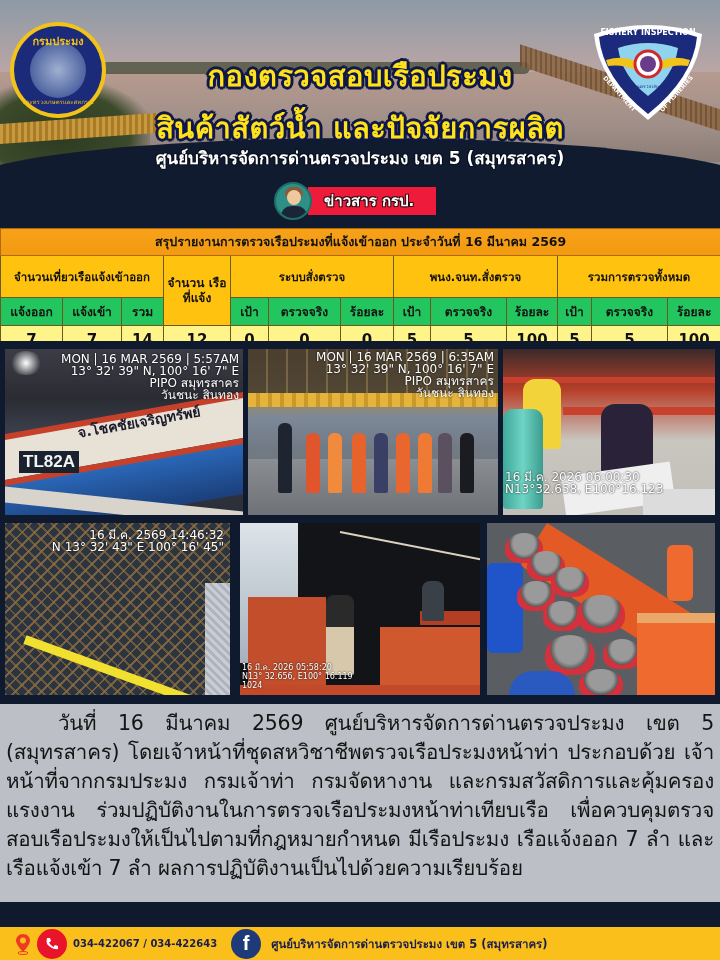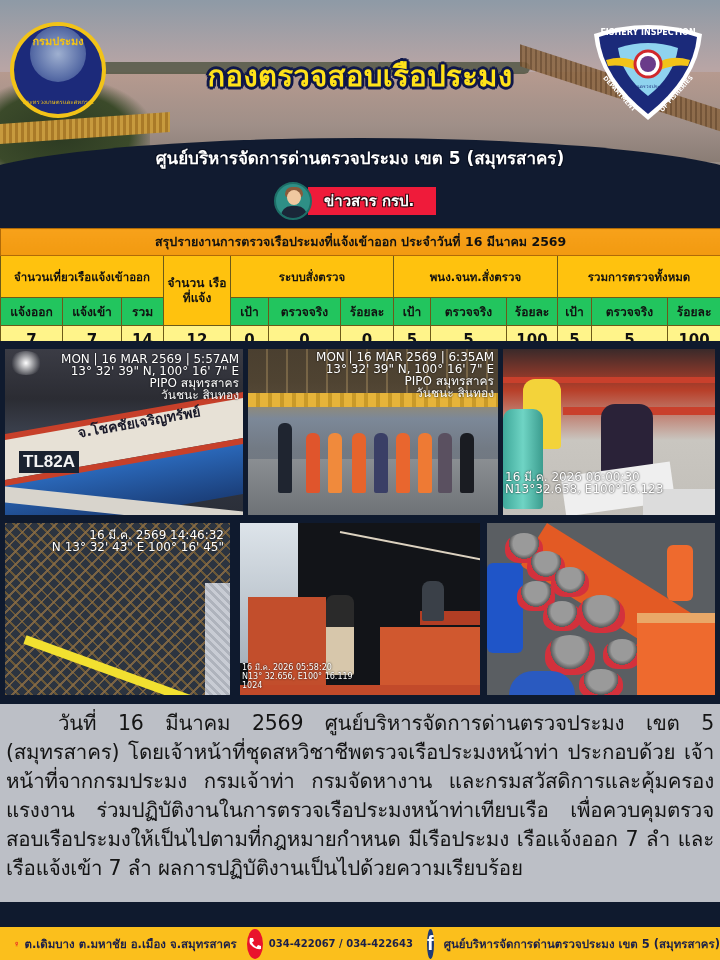--- a/index.html
+++ b/index.html
@@ -18,21 +18,21 @@
   .header .fence-left { position: absolute; left: 0; top: 118px; width: 170px; height: 20px;
     background: repeating-linear-gradient(90deg, #c79a3e 0 3px, #a97a28 3px 6px); transform: skewY(-4deg); }
   .header .fence-right { position: absolute; left: 520px; top: 80px; width: 220px; height: 22px;
     background: repeating-linear-gradient(90deg, #6b4a2a 0 2px, #8a6540 2px 5px); transform: skewY(18deg); opacity: .85; }
   .header .dark-wave { position: absolute; left: -40px; top: 138px; width: 800px; height: 160px;
     background: #111b30; border-radius: 50% 50% 0 0 / 30% 30% 0 0; }
 
   .logo-left { position: absolute; left: 10px; top: 22px; width: 96px; height: 96px; border-radius: 50%;
     background: #f2c318; padding: 4px; }
   .logo-left .inner { width: 100%; height: 100%; border-radius: 50%; background: #1c2a7a;
-    display: flex; justify-content: center; position: relative; }
+    display: flex; align-items: center; justify-content: center; position: relative; }
   .logo-left .seal { width: 56px; height: 56px; border-radius: 50%; background: radial-gradient(circle, #9fb0d0 0%, #5a6fa8 60%, #2d3e86 100%); }
   .logo-left .arc-top { position: absolute; top: 6px; left: 0; right: 0; text-align: center; color: #f2c318; font-size: 11px; font-weight: bold; }
   .logo-left .arc-bottom { position: absolute; bottom: 7px; left: 0; right: 0; text-align: center; color: #f2c318; font-size: 6px; }
 
   .logo-right { position: absolute; left: 588px; top: 20px; width: 120px; height: 102px; }
   .logo-right svg { width: 100%; height: 100%; }
 
   .title1, .title2 { position: absolute; left: 0; width: 720px; text-align: center; font-weight: bold;
     color: #ffe21a; font-family: "DejaVu Sans", sans-serif; letter-spacing: 0.5px;
     text-shadow: -2px -2px 0 #10184a, 2px -2px 0 #10184a, -2px 2px 0 #10184a, 2px 2px 0 #10184a, 0 3px 0 #10184a, 3px 0 0 #10184a, -3px 0 0 #10184a, 0 -3px 0 #10184a; margin-top: 25px; }
@@ -166,20 +166,21 @@
       <circle cx="60" cy="44" r="13" fill="#ffffff" stroke="#d0282c" stroke-width="3"></circle>
       <circle cx="60" cy="44" r="8" fill="#6a3b8a"></circle>
       <text x="60" y="15" font-size="8" font-weight="bold" fill="#ffffff" text-anchor="middle" font-family="DejaVu Sans, sans-serif">FISHERY INSPECTION</text>
       <text x="30" y="75" font-size="6" font-weight="bold" fill="#ffffff" text-anchor="middle" transform="rotate(48 30 75)" font-family="DejaVu Sans, sans-serif">DEPARTMENT</text>
       <text x="90" y="75" font-size="6" font-weight="bold" fill="#ffffff" text-anchor="middle" transform="rotate(-48 90 75)" font-family="DejaVu Sans, sans-serif">OF FISHERIES</text>
       <text x="60" y="68" font-size="5" fill="#1b2a7a" text-anchor="middle" font-family="DejaVu Sans, sans-serif">ด่านตรวจประมง</text>
     </svg>
   </div>
 
   <div class="title1">กองตรวจสอบเรือประมง</div>
+  <div class="title2">สินค้าสัตว์น้ำ และปัจจัยการผลิต</div>
   <div class="subtitle">ศูนย์บริหารจัดการด่านตรวจประมง เขต 5 (สมุทรสาคร)</div>
 
   <div class="news-badge">
     <div class="avatar">
       <div class="hair"></div>
         <div class="head"></div>
         <div class="body"></div>
     </div>
     <div class="label">ข่าวสาร กรป.</div>
   </div>
@@ -338,21 +339,20 @@
   <p>วันที่ 16 มีนาคม 2569 ศูนย์บริหารจัดการด่านตรวจประมง เขต 5 (สมุทรสาคร) โดยเจ้าหน้าที่ชุดสหวิชาชีพตรวจเรือประมงหน้าท่า ประกอบด้วย เจ้าหน้าที่จากกรมประมง กรมเจ้าท่า กรมจัดหางาน และกรมสวัสดิการและคุ้มครองแรงงาน ร่วมปฏิบัติงานในการตรวจเรือประมงหน้าท่าเทียบเรือ เพื่อควบคุมตรวจสอบเรือประมงให้เป็นไปตามที่กฎหมายกำหนด มีเรือประมง เรือแจ้งออก 7 ลำ และ เรือแจ้งเข้า 7 ลำ ผลการปฏิบัติงานเป็นไปด้วยความเรียบร้อย</p>
 </div>
 
 <div class="footer-gap"></div>
 <div class="footer">
   <svg class="pin" viewBox="0 0 16 22">
     <path d="M8 1 C3.5 1 1 4.5 1 7.5 C1 12 8 19 8 19 C8 19 15 12 15 7.5 C15 4.5 12.5 1 8 1 Z" fill="#ee3a24"></path>
     <circle cx="8" cy="7.5" r="3" fill="#fbbf1c"></circle>
     <ellipse cx="8" cy="20" rx="5" ry="1.5" fill="none" stroke="#ee3a24" stroke-width="1"></ellipse>
   </svg>
-  <span class="address">ต.เดิมบาง ต.มหาชัย อ.เมือง จ.สมุทรสาคร</span>
   <span class="phone-icon">
     <svg width="16" height="16" viewBox="0 0 16 16">
       <path d="M3 2 L6 2 L7 5 L5 6.5 Q6.5 9.5 9.5 11 L11 9 L14 10 L14 13 Q8 14 3 8 Q2 5 3 2 Z" fill="#ffffff"></path>
     </svg>
   </span>
   <span class="phones">034-422067 / 034-422643</span>
   <span class="fb-icon">f</span>
   <span class="fb-page">ศูนย์บริหารจัดการด่านตรวจประมง เขต 5 (สมุทรสาคร)</span>
 </div>
 

